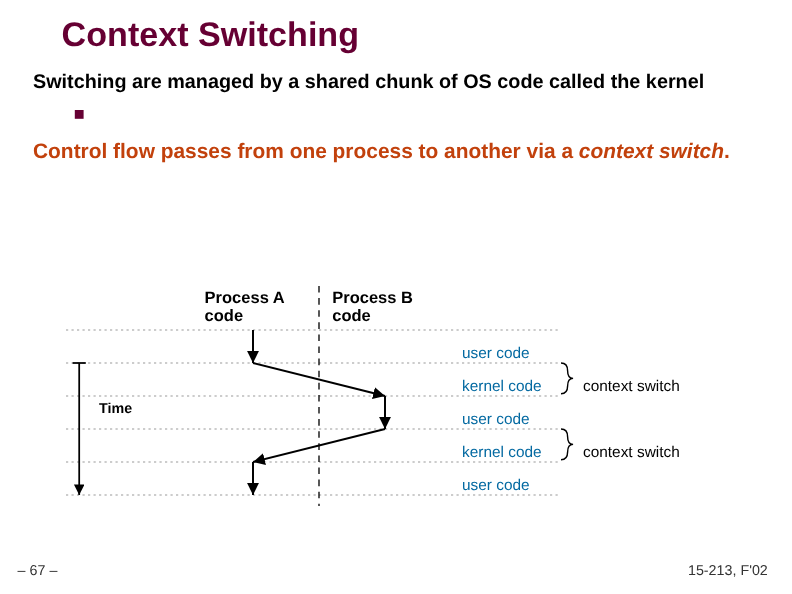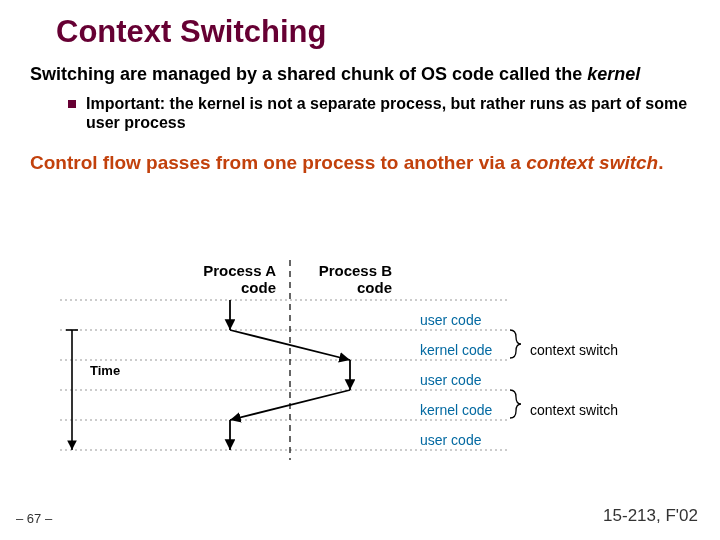--- a/index.html
+++ b/index.html
@@ -17,21 +17,21 @@
     color: #660033;
     padding: 14px 2px 0 56px;
   }
   .body1 {
     font-size: 18px;
     font-weight: bold;
     color: #000;
     padding: 14px 30px 0 30px;
     line-height: 1.2;
   }
-  .body1 .kernel { font-style: italic; }
+  .body1 .kernel { }
   .bullet-row {
     display: flex;
     align-items: flex-start;
     padding: 8px 30px 0 68px;
   }
   .bullet {
     width: 8px;
     height: 8px;
     background: #660033;
     margin-top: 6px;
@@ -57,21 +57,21 @@
     left: 30px;
     top: 260px;
     width: 660px;
     height: 240px;
   }
   .diagram svg { position: absolute; left: 0; top: 0; }
   .proc-label {
     position: absolute;
     font-size: 15px;
     font-weight: bold;
-    text-align: right;
+    text-align: left;
     line-height: 1.15;
   }
   .time-label {
     position: absolute;
     font-size: 13px;
     font-weight: bold;
   }
   .row-label {
     position: absolute;
     font-size: 14px;
@@ -86,36 +86,35 @@
     position: absolute;
     left: 16px;
     bottom: 14px;
     font-size: 13px;
     color: #333;
   }
   .footer-right {
     position: absolute;
     right: 22px;
     bottom: 14px;
-    font-size: 17px;
+    font-size: 13px;
     color: #333;
   }
 </style>
 </head>
 <body>
 
 <div class="title">Context Switching</div>
 
 <div class="body1">
   <span>Switching are managed by a shared chunk of OS code called the </span><span class="kernel">kernel</span>
 </div>
 
 <div class="bullet-row">
   <div class="bullet"></div>
-  <div class="bullet-text">Important: the kernel is not a separate process, but rather runs as part of some user process</div>
 </div>
 
 <div class="body2">
   <span>Control flow passes from one process to another via a </span><span class="cswitch">context switch</span><span>.</span>
 </div>
 
 <div class="diagram">
 
   <div class="proc-label" style="left:156px; top:2px; width:90px;">Process A<br>code</div>
   <div class="proc-label" style="left:272px; top:2px; width:90px;">Process B<br>code</div>

